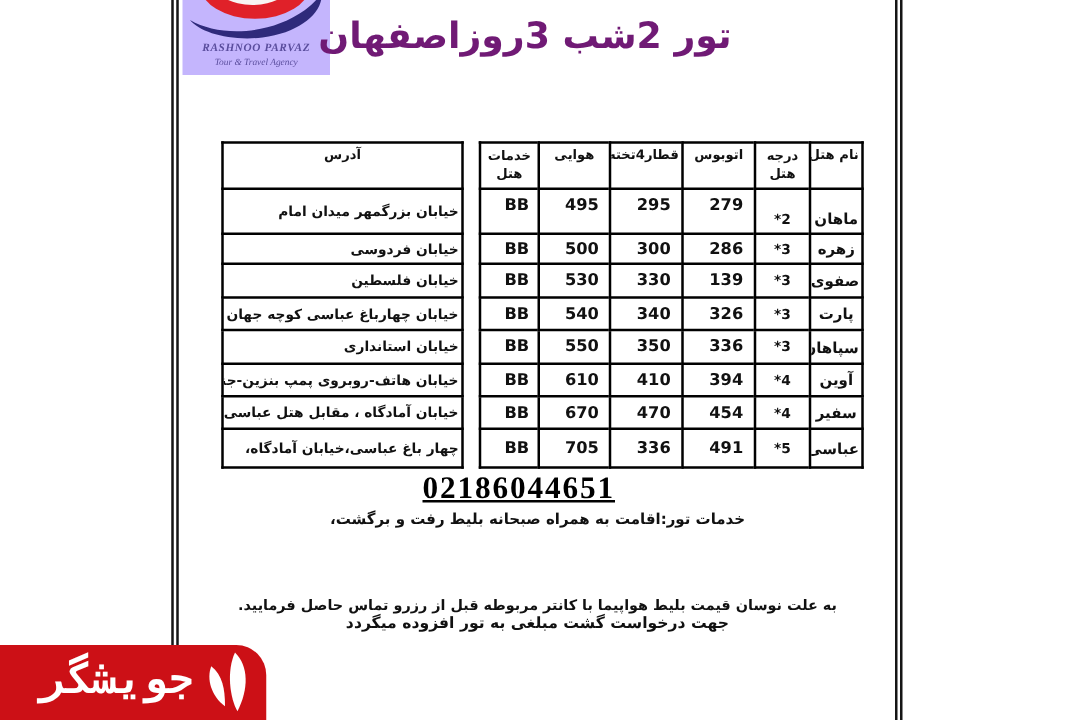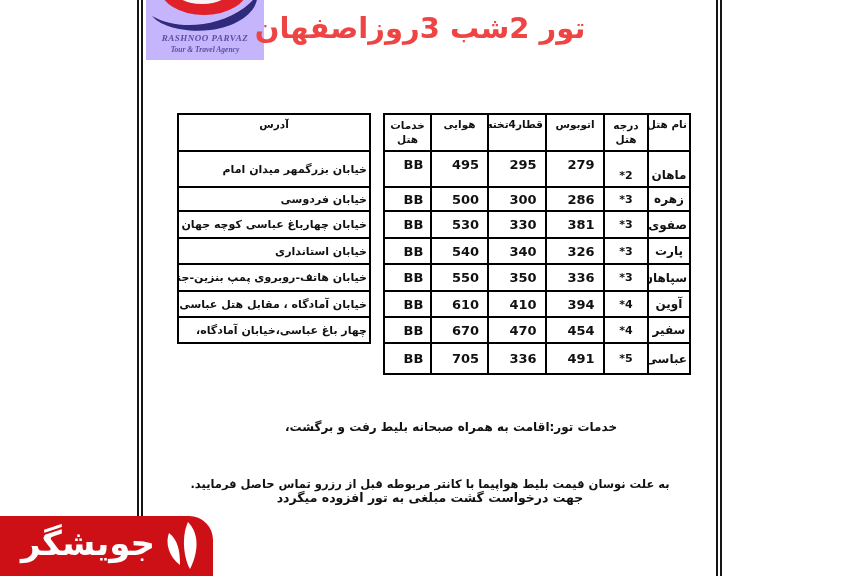--- a/index.html
+++ b/index.html
@@ -8,24 +8,24 @@
 
   
   .vborder{position:absolute;top:0;height:576px;width:0;border-left:6px double #151515;}
   .b-left{left:137px;}
   .b-right{left:716px;}
 
   
   .logo{position:absolute;left:146px;top:0;width:118px;height:60px;background:#c4b5fd;text-align:center;overflow:hidden;}
   .logo svg{display:block;margin:0 auto;}
   .brand-name{font-family:"Liberation Serif",serif;font-style:italic;font-weight:bold;font-size:9px;color:#5b4e9e;letter-spacing:.5px;margin-top:1px;}
-  .brand-tag{font-family:"Liberation Serif",serif;font-style:italic;font-weight:bold;font-size:7.5px;color:#5b4e9e;margin-top:2px;}
-
-  
-  .title{position:absolute;left:160px;top:11px;width:520px;text-align:center;direction:rtl;color:#ef4444;font-size:29px;font-weight:bold;}
+  .brand-tag{font-family:"Liberation Serif",serif;font-style:italic;font-weight:normal;font-size:7.5px;color:#5b4e9e;margin-top:2px;}
+
+  
+  .title{position:absolute;left:160px;top:11px;width:520px;text-align:center;direction:rtl;color:#701a75;font-size:29px;font-weight:bold;}
 
   
   table{border-collapse:collapse;table-layout:fixed;position:absolute;top:113px;}
   td,th{border:2px solid #000;padding:0 2px;font-weight:bold;color:#111;overflow:hidden;}
   th{font-size:10.5px;vertical-align:top;padding-top:3px;text-align:center;white-space:nowrap;}
   th.wrap{white-space:normal;line-height:1.35;}
   .addr-table{left:177px;width:194px;direction:rtl;}
   .main-table{left:383px;width:306px;direction:rtl;}
   .addr-table td{font-size:11px;text-align:right;white-space:nowrap;direction:rtl;}
   .main-table td{text-align:center;vertical-align:middle;}
@@ -40,26 +40,26 @@
   tr:nth-child(6){height:27px;}
   tr:nth-child(7){height:26px;}
   tr:nth-child(8){height:26px;}
   tr:nth-child(9){height:31px;}
   .first-row .num{vertical-align:top;padding-top:5px;}
   .first-row .cell-hotel,.first-row .cell-grade{vertical-align:bottom;padding-bottom:4px;}
 
   
   .phone{position:absolute;left:100px;top:377px;width:630px;text-align:center;font-family:"Liberation Serif",serif;font-size:25px;font-weight:bold;text-decoration:underline;letter-spacing:1.5px;color:#000;}
   .note{position:absolute;left:144px;width:572px;text-align:center;direction:rtl;font-weight:bold;color:#111;}
-  .n1{top:420px;font-size:12px;padding-left:21px;}
+  .n1{top:408px;font-size:12px;}
   .n2{top:446px;font-size:12.5px;margin-top:44px;}
   .n3{top:477px;font-size:11.5px;}
 
   
-  .badge{position:absolute;left:0;top:516px;width:213px;height:60px;background:#cc1016;border-top-right-radius:24px;z-index:5;}
+  .badge{position:absolute;left:0;top:516px;width:213px;height:60px;background:#cc1016;border-top-right-radius:24px;z-index:5;font-family:Liberation Mono, monospace;}
   .badge-icon{position:absolute;right:6px;top:5px;}
   .badge-label{position:absolute;right:58px;top:7px;font-size:34px;font-weight:bold;color:#ffffff;direction:rtl;white-space:nowrap;}
 </style>
 </head>
 <body>
 
 <div class="stage">
 
   <div class="vborder b-left"></div>
   <div class="vborder b-right"></div>
@@ -79,20 +79,23 @@
   <table class="addr-table">
     <tbody>
         <tr>
       <th>آدرس</th>
     </tr>
     <tr>
           <td>خیابان بزرگمهر میدان امام</td>
         </tr>
     <tr>
           <td>خیابان فردوسی</td>
+        </tr>
+    <tr>
+          <td>خیابان فلسطین</td>
         </tr>
     <tr>
           <td>خیابان چهارباغ عباسی کوچه جهان آرا</td>
         </tr>
     <tr>
           <td>خیابان استانداری</td>
         </tr>
     <tr>
           <td>خیابان هاتف-روبروی پمپ بنزین-جنب بانک ملت</td>
         </tr>
@@ -135,21 +138,21 @@
       <td class="cell-hotel">زهره</td>
       <td class="cell-grade">*3</td>
       <td class="num">286</td>
       <td class="num">300</td>
       <td class="num">500</td>
       <td class="num">BB</td>
     </tr>
     <tr>
       <td class="cell-hotel">صفوی</td>
       <td class="cell-grade">*3</td>
-      <td class="num">381</td>
+      <td class="num">139</td>
       <td class="num">330</td>
       <td class="num">530</td>
       <td class="num">BB</td>
     </tr>
     <tr>
       <td class="cell-hotel">پارت</td>
       <td class="cell-grade">*3</td>
       <td class="num">326</td>
       <td class="num">340</td>
       <td class="num">540</td>
@@ -183,20 +186,21 @@
       <td class="cell-hotel">عباسی</td>
       <td class="cell-grade">*5</td>
       <td class="num">491</td>
       <td class="num">336</td>
       <td class="num">705</td>
       <td class="num">BB</td>
     </tr>
   </tbody>
     </table>
 
+  <div class="phone">02186044651</div>
 
   <div class="note n1">خدمات تور:اقامت به همراه صبحانه بلیط رفت و برگشت،</div>
   <div class="note n2">جهت درخواست گشت مبلغی به تور افزوده میگردد</div>
   <div class="note n3">به علت نوسان قیمت بلیط هواپیما با کانتر مربوطه قبل از رزرو تماس حاصل فرمایید.</div>
 
   <div class="badge">
     <svg class="badge-icon" width="50" height="50" viewBox="0 0 50 50">
       <path d="M31,1 C42,12 42,30 33,48 C27,38 24,16 31,1 Z" fill="#ffffff"></path>
       <path d="M12,12 C21,19 23,30 23,44 C12,36 8,22 12,12 Z" fill="#ffffff"></path>
     </svg>

